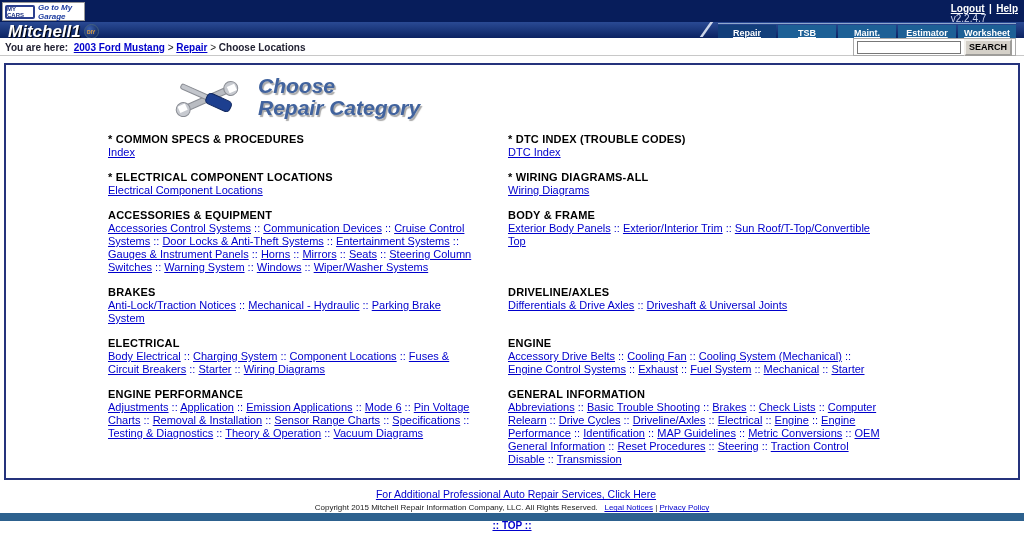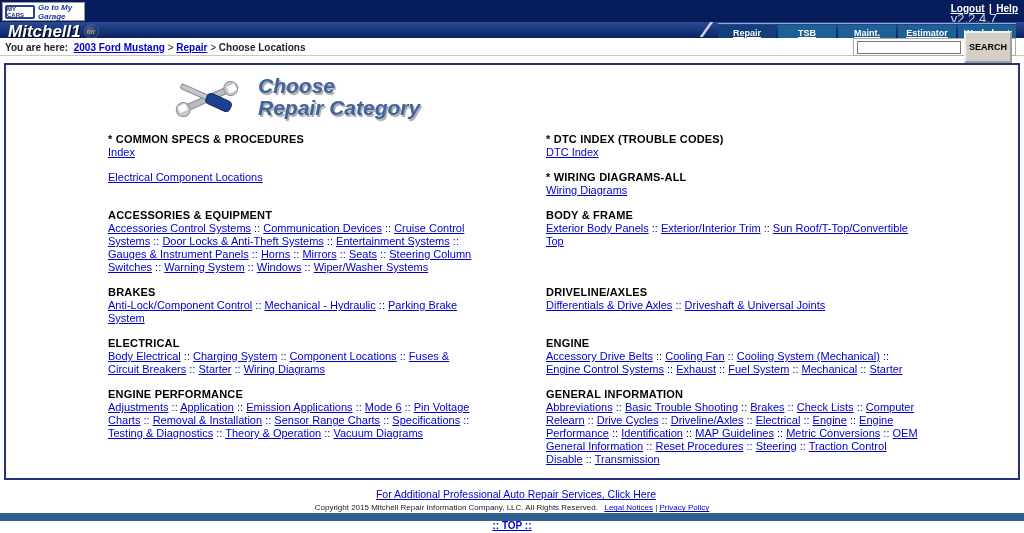--- a/index.html
+++ b/index.html
@@ -18,21 +18,21 @@
   .garage-box{position:absolute;left:2px;top:2px;height:19px;background:#fff;
       border:1px solid #999;display:flex;align-items:center;gap:3px;padding:1px 4px 1px 2px;}
   .plate{width:30px;height:14px;border:2px solid #2a3f8f;border-radius:2px;background:#fff;
       display:flex;flex-direction:column;align-items:center;justify-content:center;line-height:1;}
   .plate-top{width:20px;height:2px;background:repeating-linear-gradient(90deg,#c33 0 2px,#fff 2px 4px);margin-bottom:1px;}
   .plate-label{font-size:6px;font-weight:bold;color:#1a2f7f;letter-spacing:0;}
   .garage-label{font-size:8px;font-weight:bold;font-style:italic;color:#1a3a9f;line-height:9px;width:42px;}
   .top-right{position:absolute;right:6px;top:2px;text-align:left;line-height:10px;}
   .top-right a{color:#fff;font-weight:bold;font-size:10px;text-decoration:underline;}
   .top-right .sep{color:#fff;font-size:10px;font-weight:bold;}
-  .version{font-size:13px;color:#cfd6ee;text-decoration:underline;}
+  .version{font-size:10px;color:#cfd6ee;text-decoration:underline;}
 
   
   .brandbar{height:16px;background:linear-gradient(180deg,var(--brand-bar-start),var(--brand-bar-end));position:relative;}
   .logo{position:absolute;left:8px;top:1px;line-height:1;}
   .logo-row{display:flex;align-items:center;gap:3px;}
   .logo-text{color:#fff;font-size:17px;font-weight:bold;font-style:italic;text-shadow:1px 1px 1px #000;position:relative;}
   .logo-swoosh{position:absolute;right:-1px;bottom:-2px;width:12px;height:3px;background:#cc2222;transform:skewX(-25deg);}
   .badge{width:15px;height:15px;border-radius:50%;
       background:radial-gradient(circle at 35% 30%,#3a5fae,#091c4a);
       color:#e8a33d;font-size:5px;font-weight:bold;text-align:center;line-height:15px;border:1px solid #44617f;}
@@ -45,32 +45,32 @@
 
   
   .crumbbar{height:18px;background:#fff;border-bottom:1px solid #c8c8c8;position:relative;
       font-size:10px;padding:4px 0 0 5px;color:#222;}
   .crumbbar .prefix{font-weight:bold;color:#223;}
   .crumbbar a{color:var(--link-blue);font-weight:bold;text-decoration:underline;}
   .crumbbar .current{font-weight:bold;color:#223;}
   .search-panel{position:absolute;right:8px;top:0;height:18px;border:1px solid #aaa;background:#fff;
       display:flex;align-items:center;gap:3px;padding:0 3px;}
   .search-panel input{width:104px;height:13px;font-size:10px;border:1px solid #777;padding:0 2px;}
-  .search-panel button{font-size:9px;font-weight:bold;height:32px;line-height:12px;
+  .search-panel button{font-size:9px;font-weight:bold;height:17px;line-height:12px;
       background:#d4d0c8;border:2px outset #f2f0ec;padding:0 3px;font-family:"Liberation Sans",sans-serif;}
 
   
   .main-frame{margin:7px 4px 0 4px;height:417px;border:2px solid var(--frame-border);background:#fff;overflow:hidden;}
   .page-header{display:flex;align-items:flex-start;padding:10px 0 0 162px;gap:12px;height:62px;}
   .title{font-size:21px;font-weight:bold;font-style:italic;color:var(--title-blue);
       line-height:22px;text-shadow:1.5px 1.5px 1px #a9a9a9;}
 
   
   .categories{padding:6px 0 0 102px;}
-  .cat-row{display:grid;grid-template-columns:368px 372px;column-gap:70px;margin-bottom:12px;}
+  .cat-row{display:grid;grid-template-columns:368px 372px;column-gap:32px;margin-bottom:12px;}
   .cat-heading{font-size:11px;font-weight:bold;color:#000;letter-spacing:0.2px;margin-bottom:1px;}
   .cat-links{font-size:11px;line-height:13px;color:var(--link-blue);}
   .cat-links a{color:var(--link-blue);text-decoration:underline;}
 
   
   .footer{height:33px;text-align:center;padding-top:3px;line-height:1.2;}
   .footer .promo a{font-size:10.5px;color:var(--link-blue);text-decoration:underline;padding-left:8px;}
   .footer .copy{font-size:8px;color:#222;margin-top:1px;}
   .footer .copy a{color:var(--link-blue);text-decoration:underline;}
   .footer .toplink{margin-top:1px;}
@@ -162,41 +162,42 @@
           <div class="cat-heading">* COMMON SPECS &amp; PROCEDURES</div>
           <div class="cat-links"><a href="#">Index</a></div>
         </div>
         <div class="cat-cell">
           <div class="cat-heading">* DTC INDEX (TROUBLE CODES)</div>
           <div class="cat-links"><a href="#">DTC Index</a></div>
         </div>
       </div>
       <div class="cat-row">
         <div class="cat-cell">
+          <div class="cat-heading">* ELECTRICAL COMPONENT LOCATIONS</div>
           <div class="cat-links"><a href="#">Electrical Component Locations</a></div>
         </div>
         <div class="cat-cell">
           <div class="cat-heading">* WIRING DIAGRAMS-ALL</div>
           <div class="cat-links"><a href="#">Wiring Diagrams</a></div>
         </div>
       </div>
       <div class="cat-row">
         <div class="cat-cell">
           <div class="cat-heading">ACCESSORIES &amp; EQUIPMENT</div>
           <div class="cat-links"><a href="#">Accessories Control Systems</a> :: <a href="#">Communication Devices</a> :: <a href="#">Cruise Control Systems</a> :: <a href="#">Door Locks &amp; Anti-Theft Systems</a> :: <a href="#">Entertainment Systems</a> :: <a href="#">Gauges &amp; Instrument Panels</a> :: <a href="#">Horns</a> :: <a href="#">Mirrors</a> :: <a href="#">Seats</a> :: <a href="#">Steering Column Switches</a> :: <a href="#">Warning System</a> :: <a href="#">Windows</a> :: <a href="#">Wiper/Washer Systems</a></div>
         </div>
         <div class="cat-cell">
           <div class="cat-heading">BODY &amp; FRAME</div>
           <div class="cat-links"><a href="#">Exterior Body Panels</a> :: <a href="#">Exterior/Interior Trim</a> :: <a href="#">Sun Roof/T-Top/Convertible Top</a></div>
         </div>
       </div>
       <div class="cat-row">
         <div class="cat-cell">
           <div class="cat-heading">BRAKES</div>
-          <div class="cat-links"><a href="#">Anti-Lock/Component Control</a> :: <a href="#">Mechanical - Hydraulic</a> :: <a href="#">Parking Brake System</a></div>
+          <div class="cat-links"><a href="#">Anti-Lock/Traction Notices</a> :: <a href="#">Mechanical - Hydraulic</a> :: <a href="#">Parking Brake System</a></div>
         </div>
         <div class="cat-cell">
           <div class="cat-heading">DRIVELINE/AXLES</div>
           <div class="cat-links"><a href="#">Differentials &amp; Drive Axles</a> :: <a href="#">Driveshaft &amp; Universal Joints</a></div>
         </div>
       </div>
       <div class="cat-row">
         <div class="cat-cell">
           <div class="cat-heading">ELECTRICAL</div>
           <div class="cat-links"><a href="#">Body Electrical</a> :: <a href="#">Charging System</a> :: <a href="#">Component Locations</a> :: <a href="#">Fuses &amp; Circuit Breakers</a> :: <a href="#">Starter</a> :: <a href="#">Wiring Diagrams</a></div>

